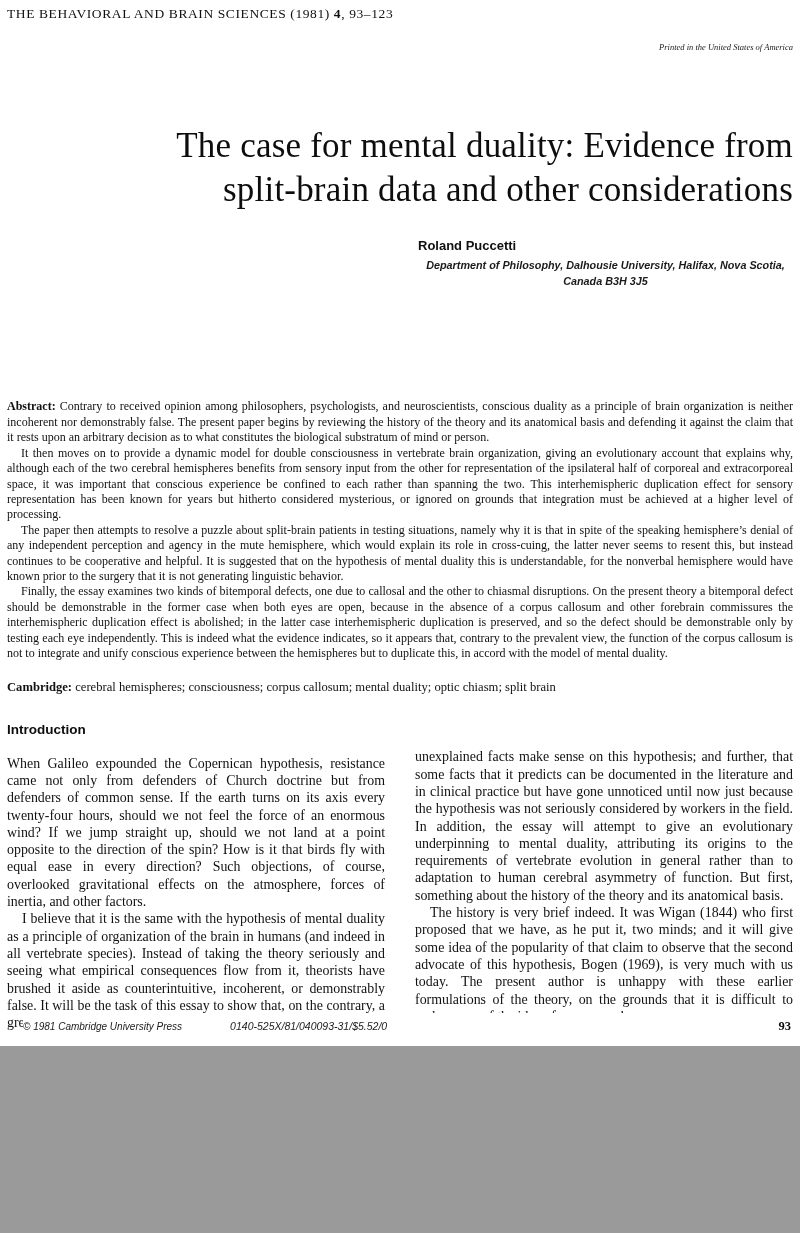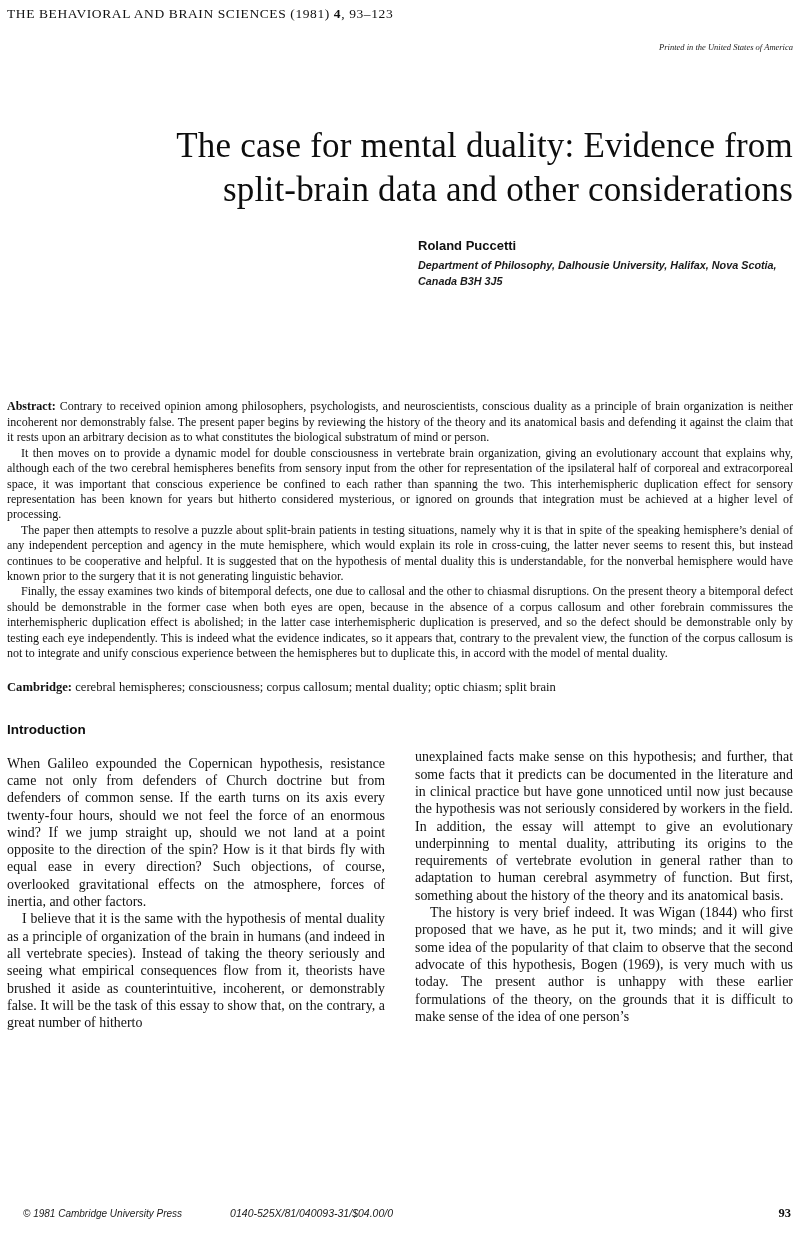--- a/index.html
+++ b/index.html
@@ -1,20 +1,20 @@
 <!DOCTYPE html>
 <html><head>
 <meta charset="utf-8">
 <style>
   * { margin: 0; padding: 0; box-sizing: border-box; }
   html, body { background: #9a9a9a; }
   .page {
     position: relative;
     width: 800px;
-    height: 1233px;
+    height: 1046px;
     margin: 0 auto;
     background: #ffffff;
     color: #141414;
     font-family: "Liberation Serif", serif;
     padding: 6px 7px 0 7px;
     overflow: hidden;
   }
   .journal-line {
     font-family: "Liberation Serif", serif;
     font-size: 13.5px;
@@ -50,20 +50,21 @@
     font-weight: bold;
     color: #101010;
   }
   .affiliation {
     margin-top: 5px;
     font-size: 10.8px;
     font-style: italic;
     font-weight: bold;
     line-height: 1.45;
     color: #1a1a1a;
+    text-align: center;
   }
   .abstract {
     margin-top: 110px;
     font-size: 12px;
     line-height: 15.4px;
     text-align: justify;
     color: #111;
   }
   .abstract p.ind { text-indent: 14px; }
   .bold-label { font-weight: bold; }
@@ -167,17 +168,17 @@
       <p class="ind">I believe that it is the same with the hypothesis of mental duality as a principle of organization of the brain in humans (and indeed in all vertebrate species). Instead of taking the theory seriously and seeing what empirical consequences flow from it, theorists have brushed it aside as counterintuitive, incoherent, or demonstrably false. It will be the task of this essay to show that, on the contrary, a great number of hitherto</p>
     </div>
     <div class="col col-right">
       <p>unexplained facts make sense on this hypothesis; and further, that some facts that it predicts can be documented in the literature and in clinical practice but have gone unnoticed until now just because the hypothesis was not seriously considered by workers in the field. In addition, the essay will attempt to give an evolutionary underpinning to mental duality, attributing its origins to the requirements of vertebrate evolution in general rather than to adaptation to human cerebral asymmetry of function. But first, something about the history of the theory and its anatomical basis.</p>
       <p class="ind">The history is very brief indeed. It was Wigan (1844) who first proposed that we have, as he put it, two minds; and it will give some idea of the popularity of that claim to observe that the second advocate of this hypothesis, Bogen (1969), is very much with us today. The present author is unhappy with these earlier formulations of the theory, on the grounds that it is difficult to make sense of the idea of one person’s</p>
     </div>
   </div>
 
   <footer class="page-footer">
     <span class="copyright">© 1981 Cambridge University Press</span>
-    <span class="issn">0140-525X/81/040093-31/$04.00/0</span>
+    <span class="issn">0140-525X/81/040093-31/$5.52/0</span>
     <span class="page-number">93</span>
   </footer>
 
 </div>
 
 </body></html>

